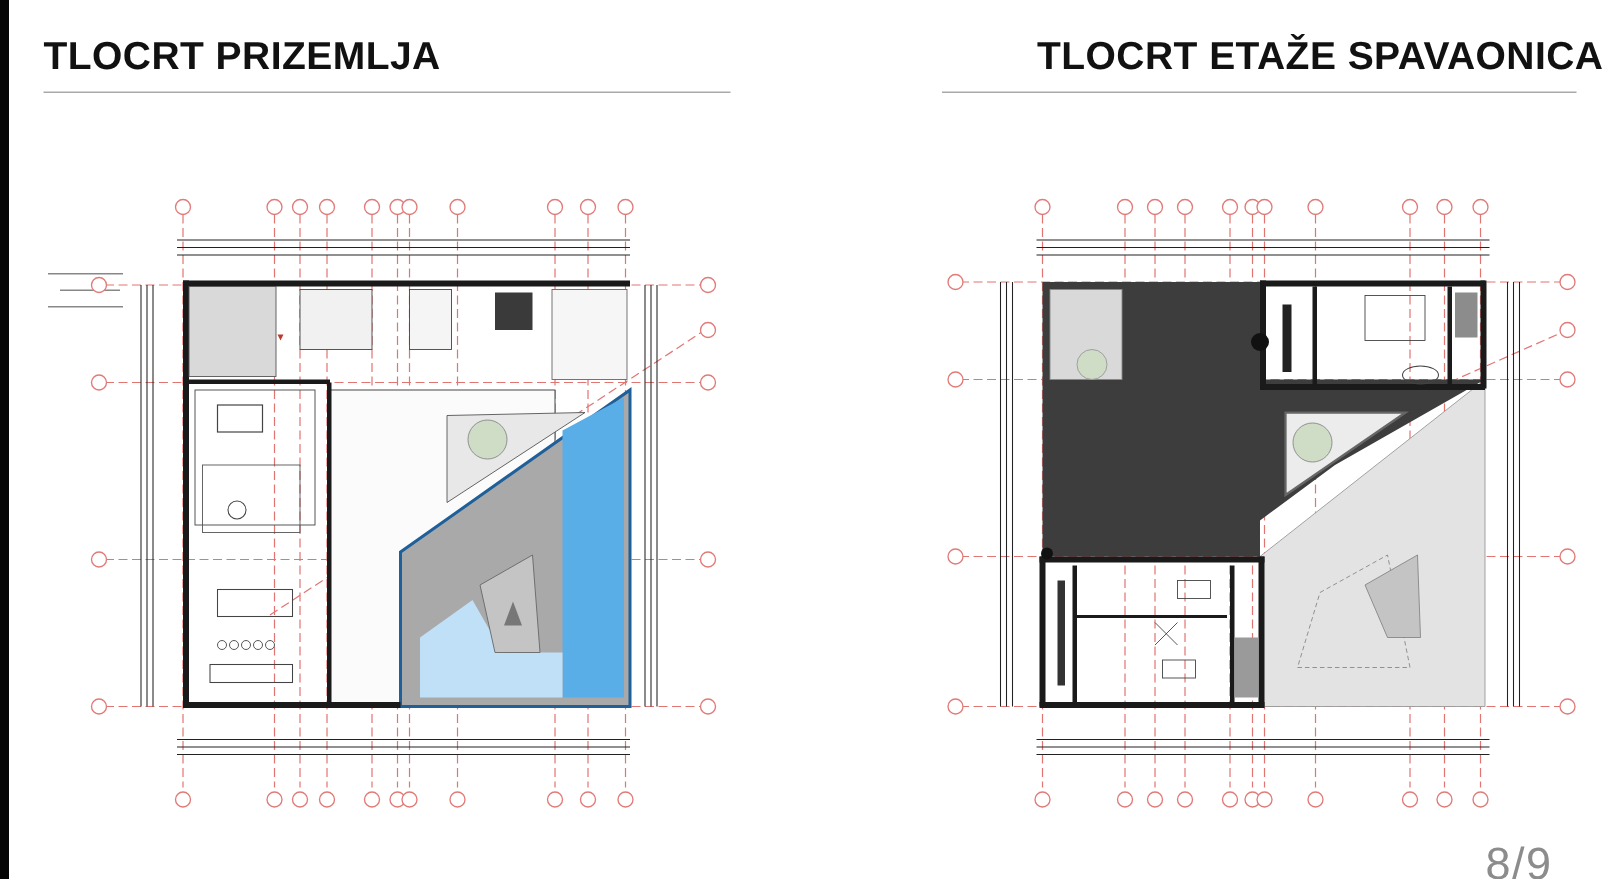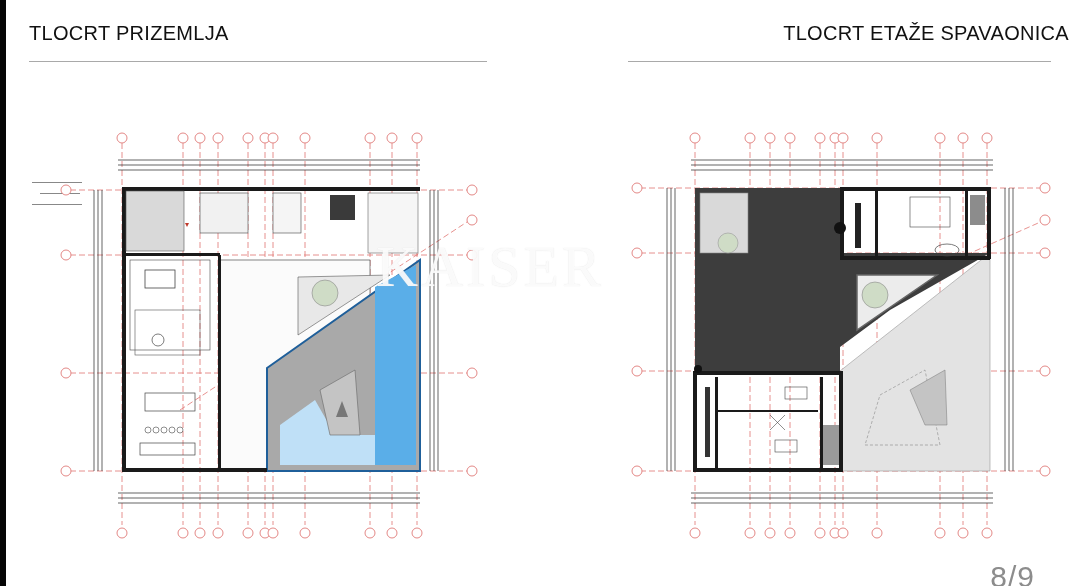--- a/index.html
+++ b/index.html
@@ -1,18 +1,18 @@
 <!DOCTYPE html>
 <html><head>
 <meta charset="utf-8">
 <style>
   html,body{margin:0;padding:0;}
   body{width:1071px;height:586px;background:#fff;position:relative;overflow:hidden;font-family:"Liberation Sans",sans-serif;}
   .left-edge{position:absolute;left:0;top:0;width:6px;height:586px;background:#050505;}
-  .title{position:absolute;top:22px;font-size:20px;font-weight:normal;letter-spacing:0.3px;color:#111;}
+  .title{position:absolute;top:22px;font-size:26px;font-weight:bold;letter-spacing:0.3px;color:#111;}
   .title.left{left:29px;}
   .title.right{right:2px;}
   .rule{position:absolute;top:61px;height:1px;background:#a9a9a9;}
   .rule.left{left:29px;width:458px;}
   .rule.right{left:628px;width:423px;}
   .plan{position:absolute;}
   .plan svg{display:block;}
   .watermark{position:absolute;left:360px;top:238px;width:260px;text-align:center;color:rgba(255,255,255,0.85);pointer-events:none;}
   .wm-big{font-family:"Liberation Serif",serif;font-size:58px;letter-spacing:3px;line-height:58px;text-shadow:0 0 1px rgba(200,200,200,0.6);}
   .wm-small{font-size:19px;letter-spacing:6px;margin-top:-2px;text-shadow:0 0 1px rgba(200,200,200,0.6);}
@@ -246,16 +246,15 @@
   <rect x="150" y="315" width="22" height="12" fill="none" stroke="#444" stroke-width="0.6"></rect>
   <line x1="145" y1="290" x2="160" y2="305" stroke="#444" stroke-width="0.6"></line>
   <line x1="160" y1="290" x2="145" y2="305" stroke="#444" stroke-width="0.6"></line>
   <polygon points="198,300 214,300 214,340 198,340" fill="#9a9a9a"></polygon>
   <circle cx="73" cy="244" r="4" fill="#111"></circle>
   <circle cx="215" cy="103" r="6" fill="#111"></circle>
 </svg>
 </div>
 
 <div class="watermark">
-  <div class="wm-big">KAISER</div>
 </div>
 
 <div class="page-num">8/9</div>
 
 </body></html>

